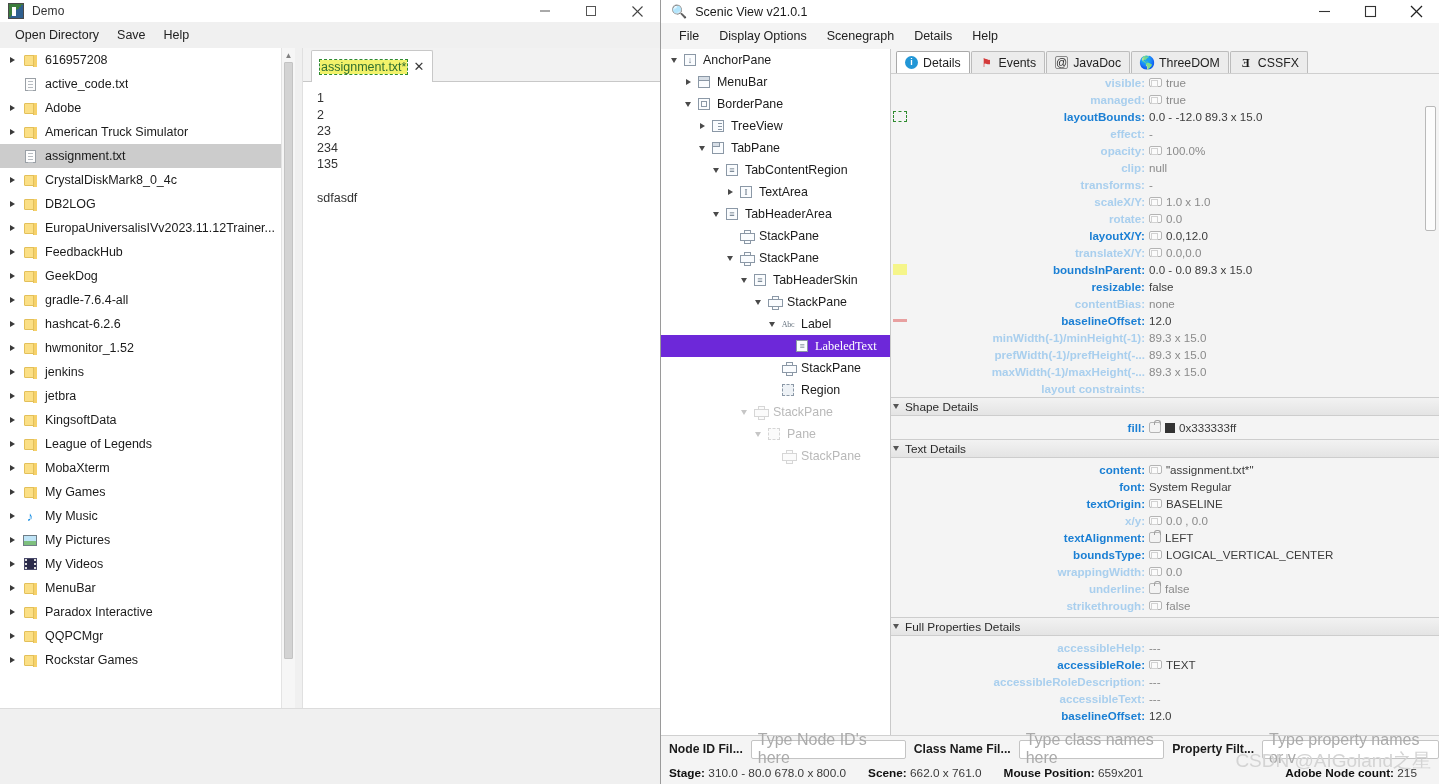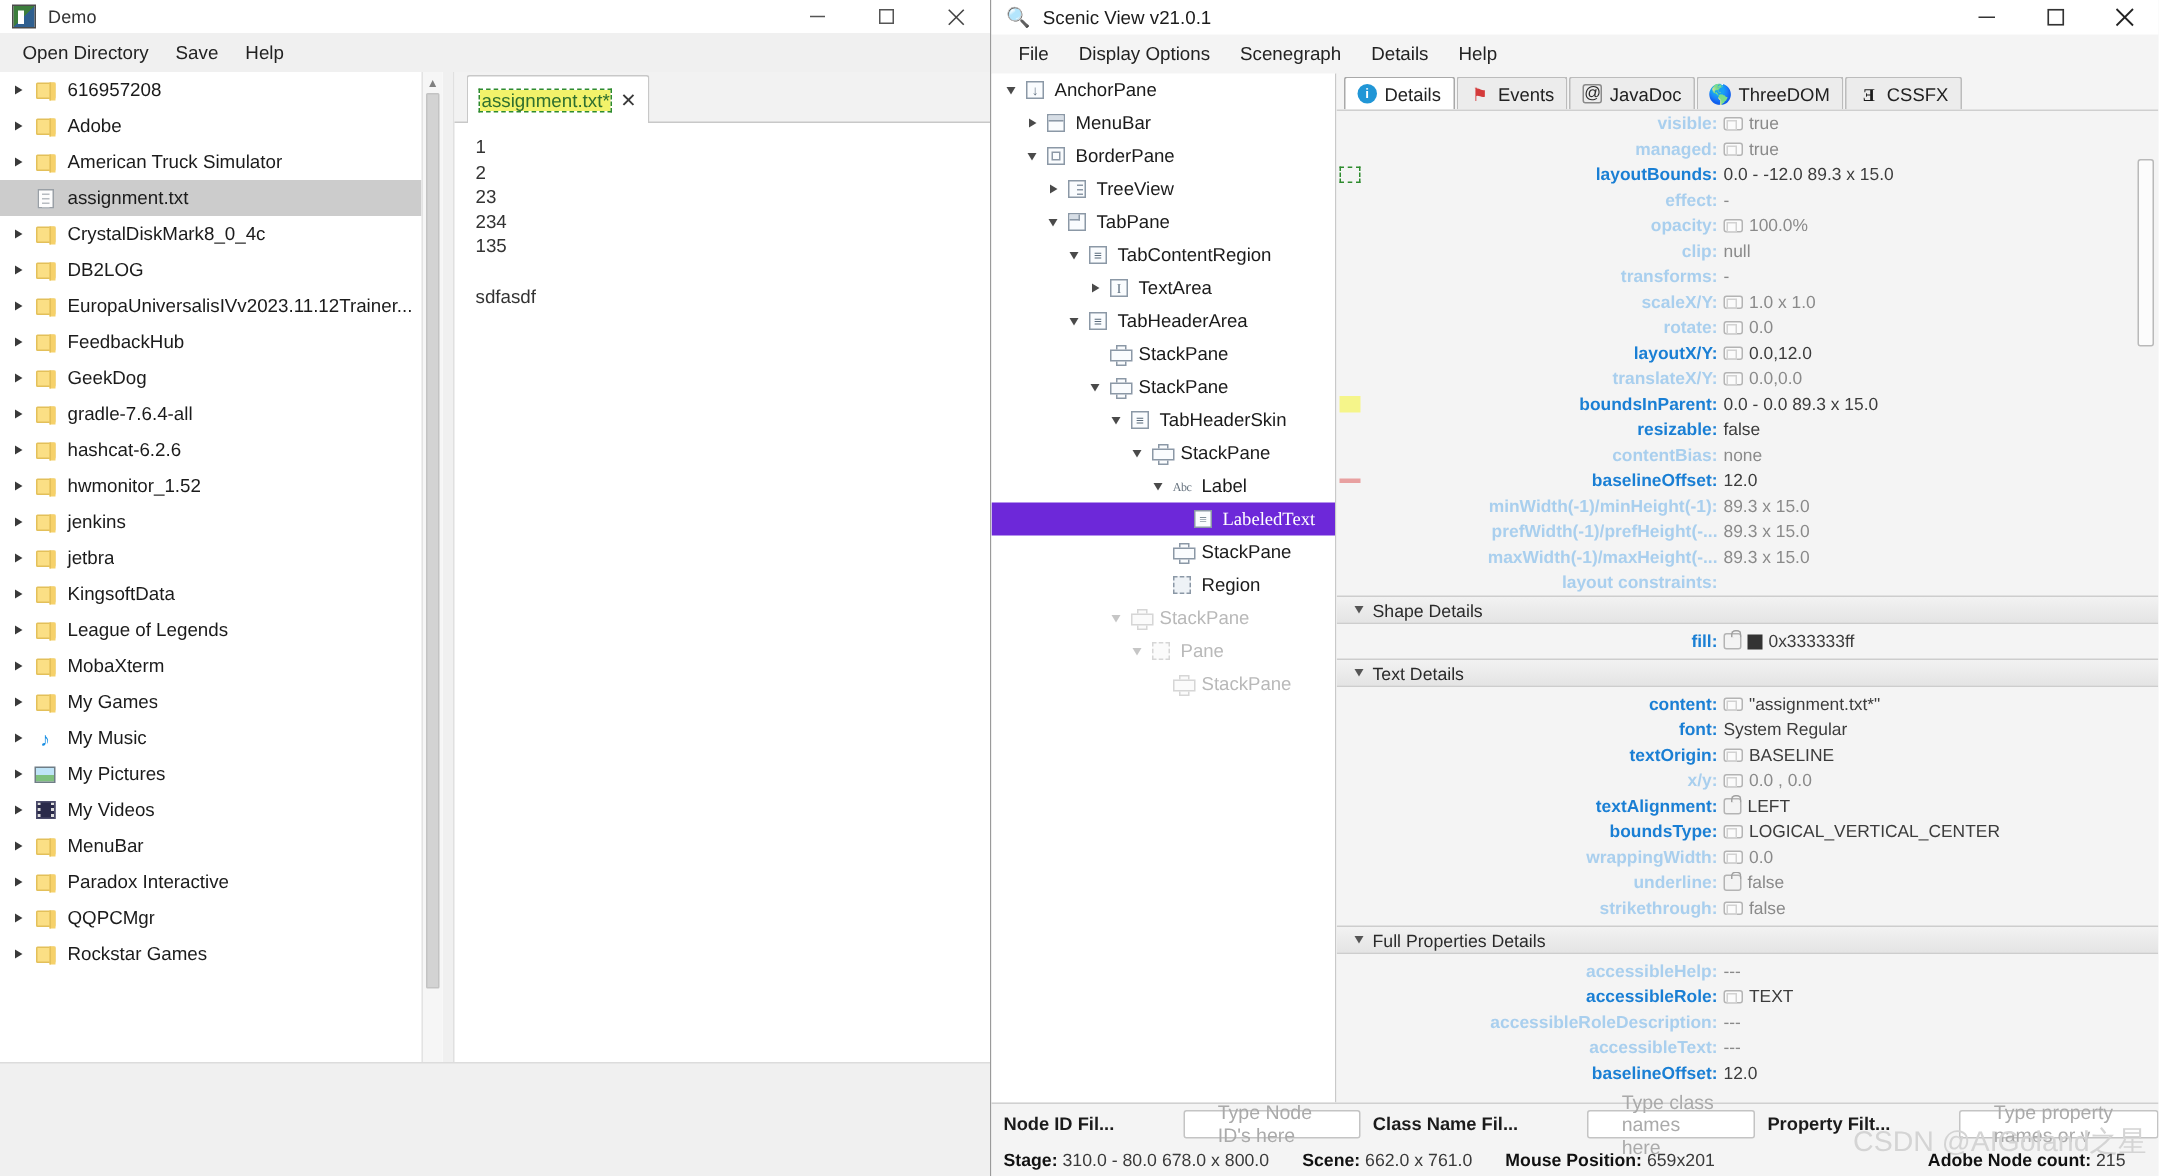--- a/index.html
+++ b/index.html
@@ -230,39 +230,38 @@
     width:12px;height:11px;border:1px solid #b4b4b4;background:#f3f3f3;border-radius:2px;
     display:inline-block;position:relative;flex:none;
   }
   .lock::before{content:"";position:absolute;left:3.5px;top:-3px;width:5px;height:4px;border:1.5px solid #a0a0a0;border-bottom:none;border-radius:3px 3px 0 0;}
   .sw-dash { width:14px;height:11px;border:1.5px dashed #2e8b2e;display:inline-block;flex:none; }
   .sw-yellow { width:14px;height:11px;background:#f5f58a;display:inline-block;flex:none; }
   .sw-red { width:14px;height:3px;background:#e8a0a0;display:inline-block;flex:none; }
   .sw-black { width:10px;height:10px;background:#333333;display:inline-block;flex:none; }
 
   .sect-header {
-    height:19px; display:flex; align-items:center; gap:6px; padding-left:12px;
+    height:19px; display:flex; align-items:center; gap:6px; padding-left:2px;
     background:linear-gradient(#f2f2f2,#e4e4e4); border-top:1px solid #cdcdcd;
     border-bottom:1px solid #cdcdcd; font-size:11.8px; color:#2a2a2a;
   }
   .sect-header i { width:0;height:0;border-top:5px solid #555;border-left:3.5px solid transparent;border-right:3.5px solid transparent;display:block; }
   .sect-body { background:#f4f4f4; padding:3px 0; }
 
   .sv-vscroll { position:absolute; right:3px; top:32px; width:11px; bottom:6px; }
   .sv-vthumb { position:absolute; left:0; right:0; top:25px; height:125px; background:#fcfcfc; border:1px solid #b9b9b9; border-radius:2px; }
 
   
   .sv-footer { position:absolute; left:0; right:0; bottom:0; height:49px; background:#f4f4f4; border-top:1px solid #d0d0d0; }
   .filter-row { height:26px; display:flex; align-items:center; padding-left:8px; gap:8px; }
   .flabel { font-size:12.2px; font-weight:bold; color:#1b1b1b; white-space:nowrap; }
   .finput {
     height:19px; border:1px solid #c4c4c4; background:#ffffff; border-radius:2px;
-    font-size:13px; color:#aaaaaa; display:flex; align-items:center; padding:0 22px;
+    font-size:16px; color:#aaaaaa; display:flex; align-items:center; padding:0 6px;
     font-family:"Liberation Sans", sans-serif;
-    margin-left:38px;
   }
   .finput.w1 { width:162px; }
   .finput.w2 { width:152px; }
   .finput.w3 { width:185px; }
   .status-row { height:22px; display:flex; align-items:center; padding-left:8px; position:relative; }
   .sitem { font-size:11.8px; color:#3a3a3a; white-space:nowrap; margin-right:22px; }
   .sitem b { color:#111; }
   .sitem.right { position:absolute; right:0px; }
   .watermark {
     position:absolute; right:8px; top:-14px; font-size:19px; color:#d4d4d4;
@@ -311,20 +310,27 @@
             <div class="tree-row">
               <span class="tw-arrow">
                 <i></i>
               </span>
               <span class="tw-icon">
                 <span class="ico-folder"></span>
               </span>
               <span class="tw-label">616957208</span>
             </div>
             <div class="tree-row">
+              <span class="tw-arrow"></span>
+              <span class="tw-icon">
+                <span class="ico-file"></span>
+              </span>
+              <span class="tw-label">active_code.txt</span>
+            </div>
+            <div class="tree-row">
               <span class="tw-arrow">
                 <i></i>
               </span>
               <span class="tw-icon">
                 <span class="ico-folder"></span>
               </span>
               <span class="tw-label">Adobe</span>
             </div>
             <div class="tree-row">
               <span class="tw-arrow">

